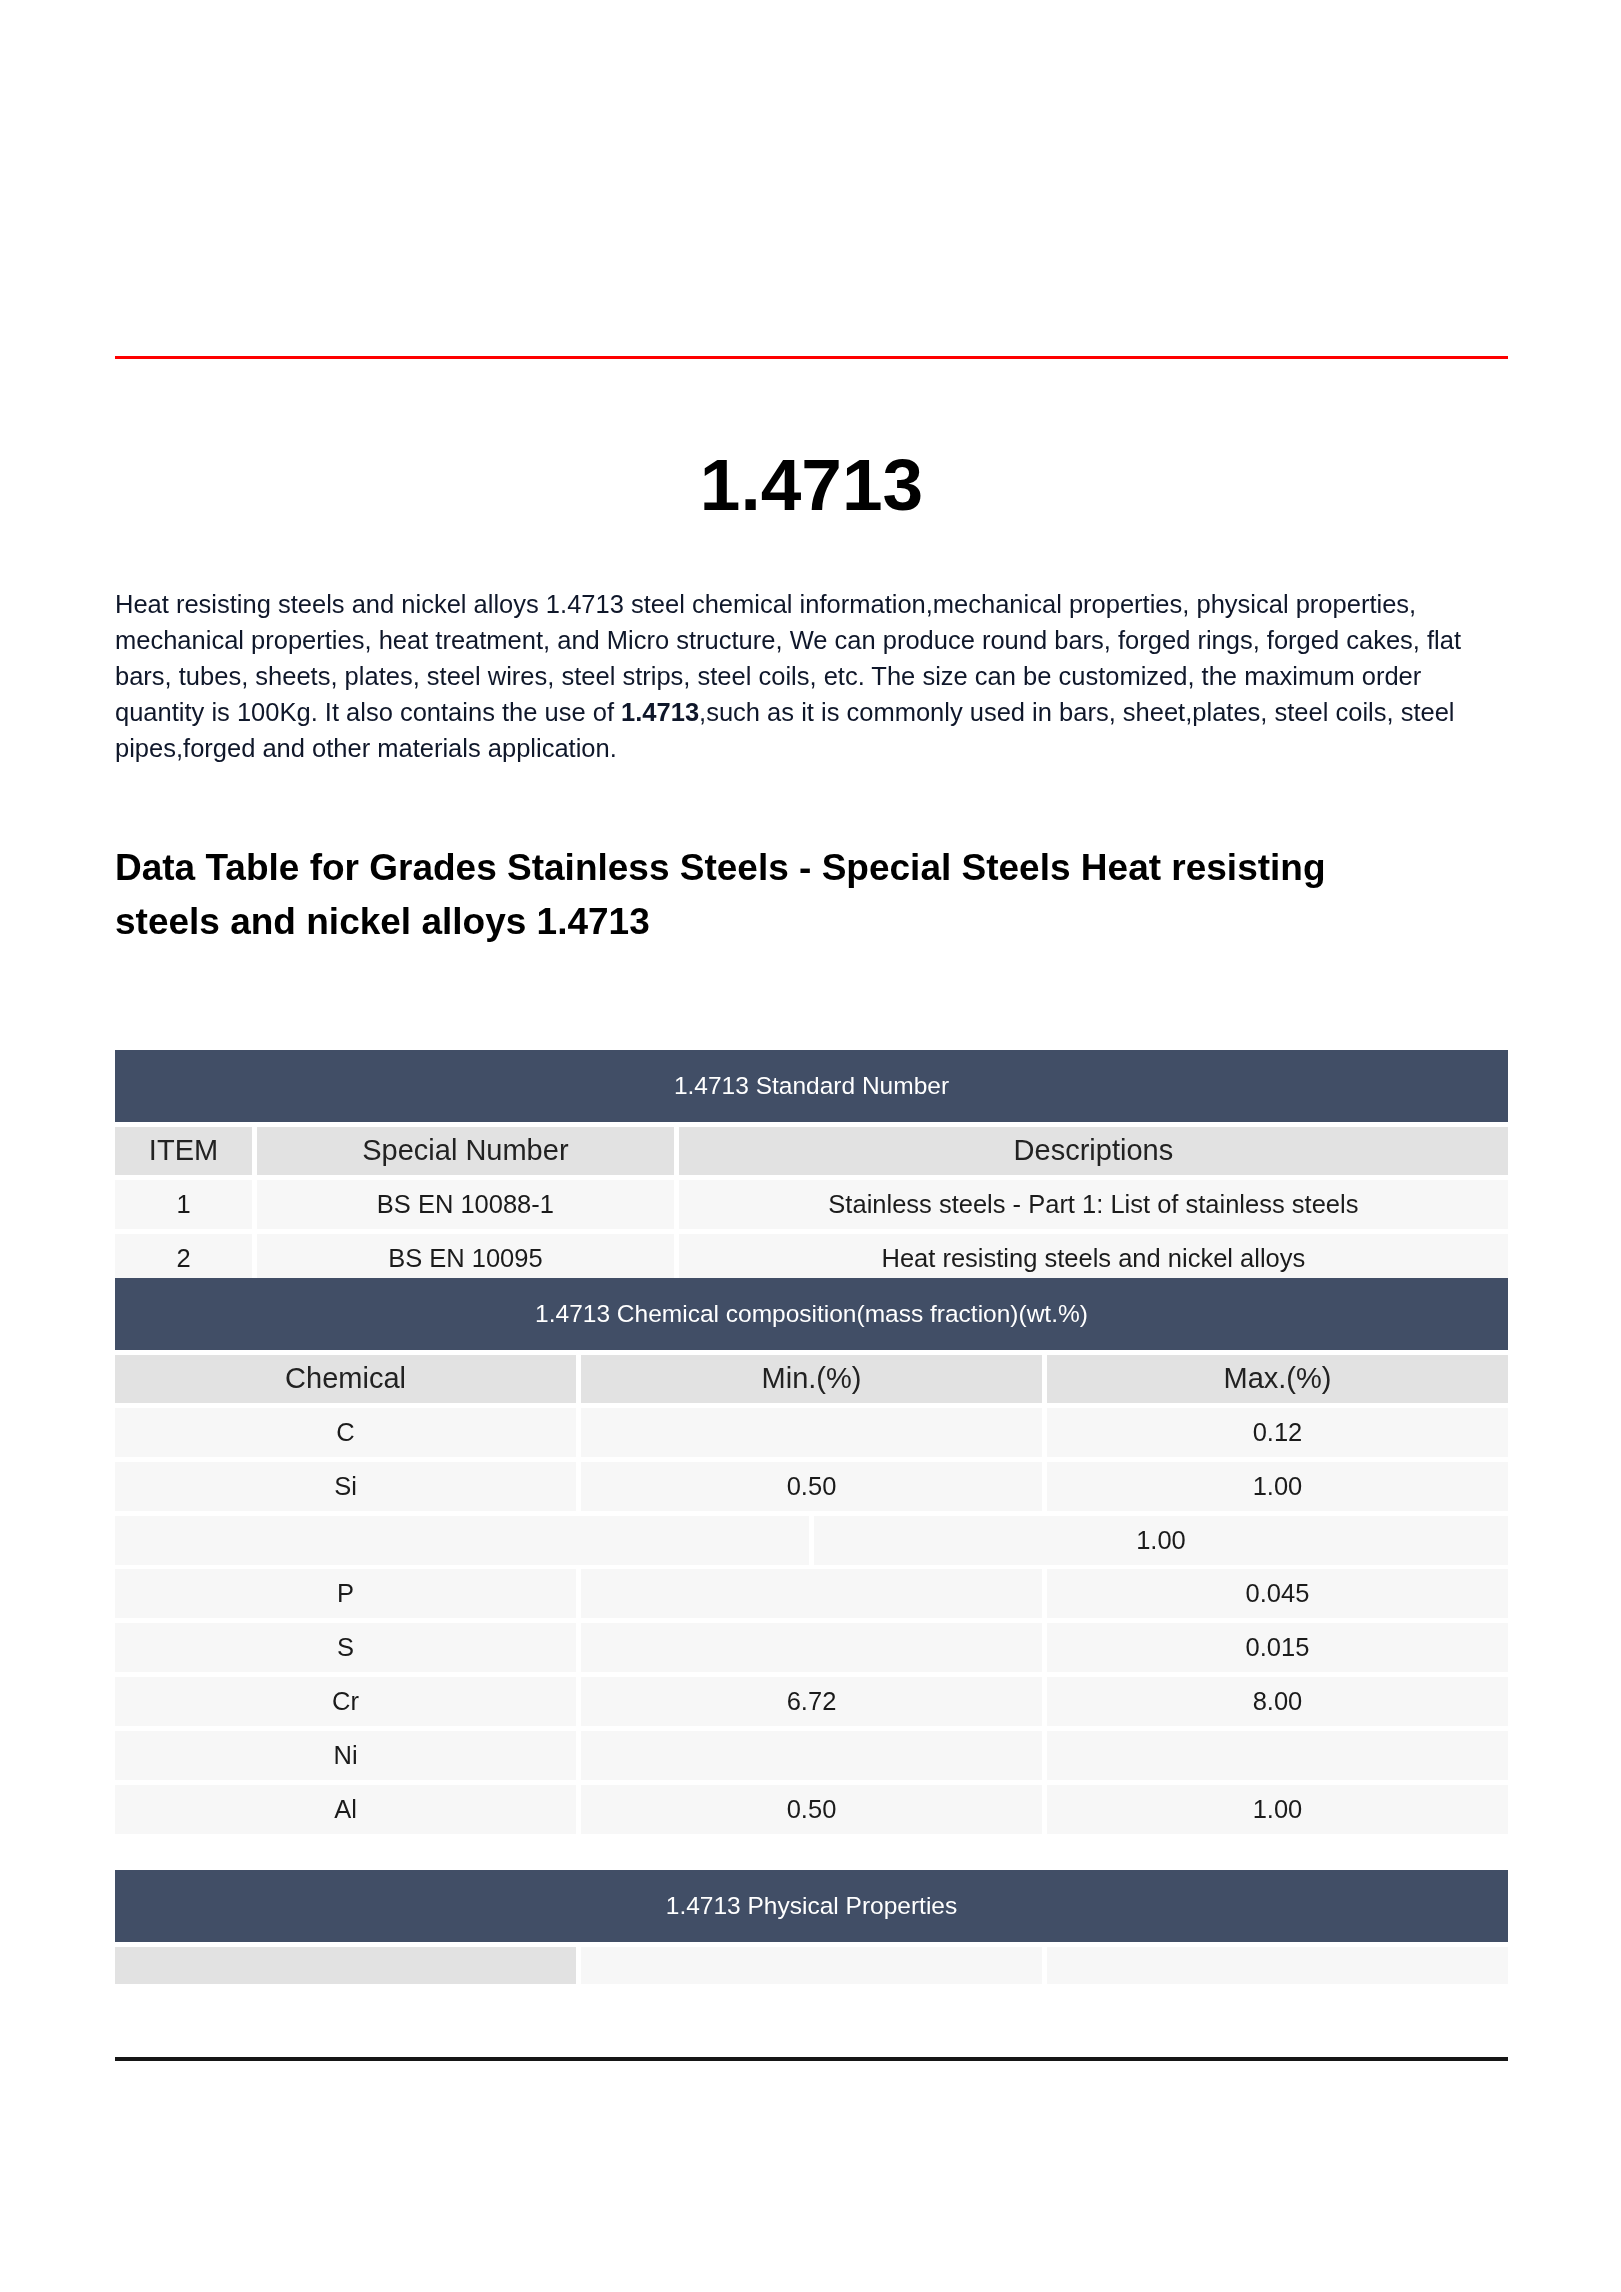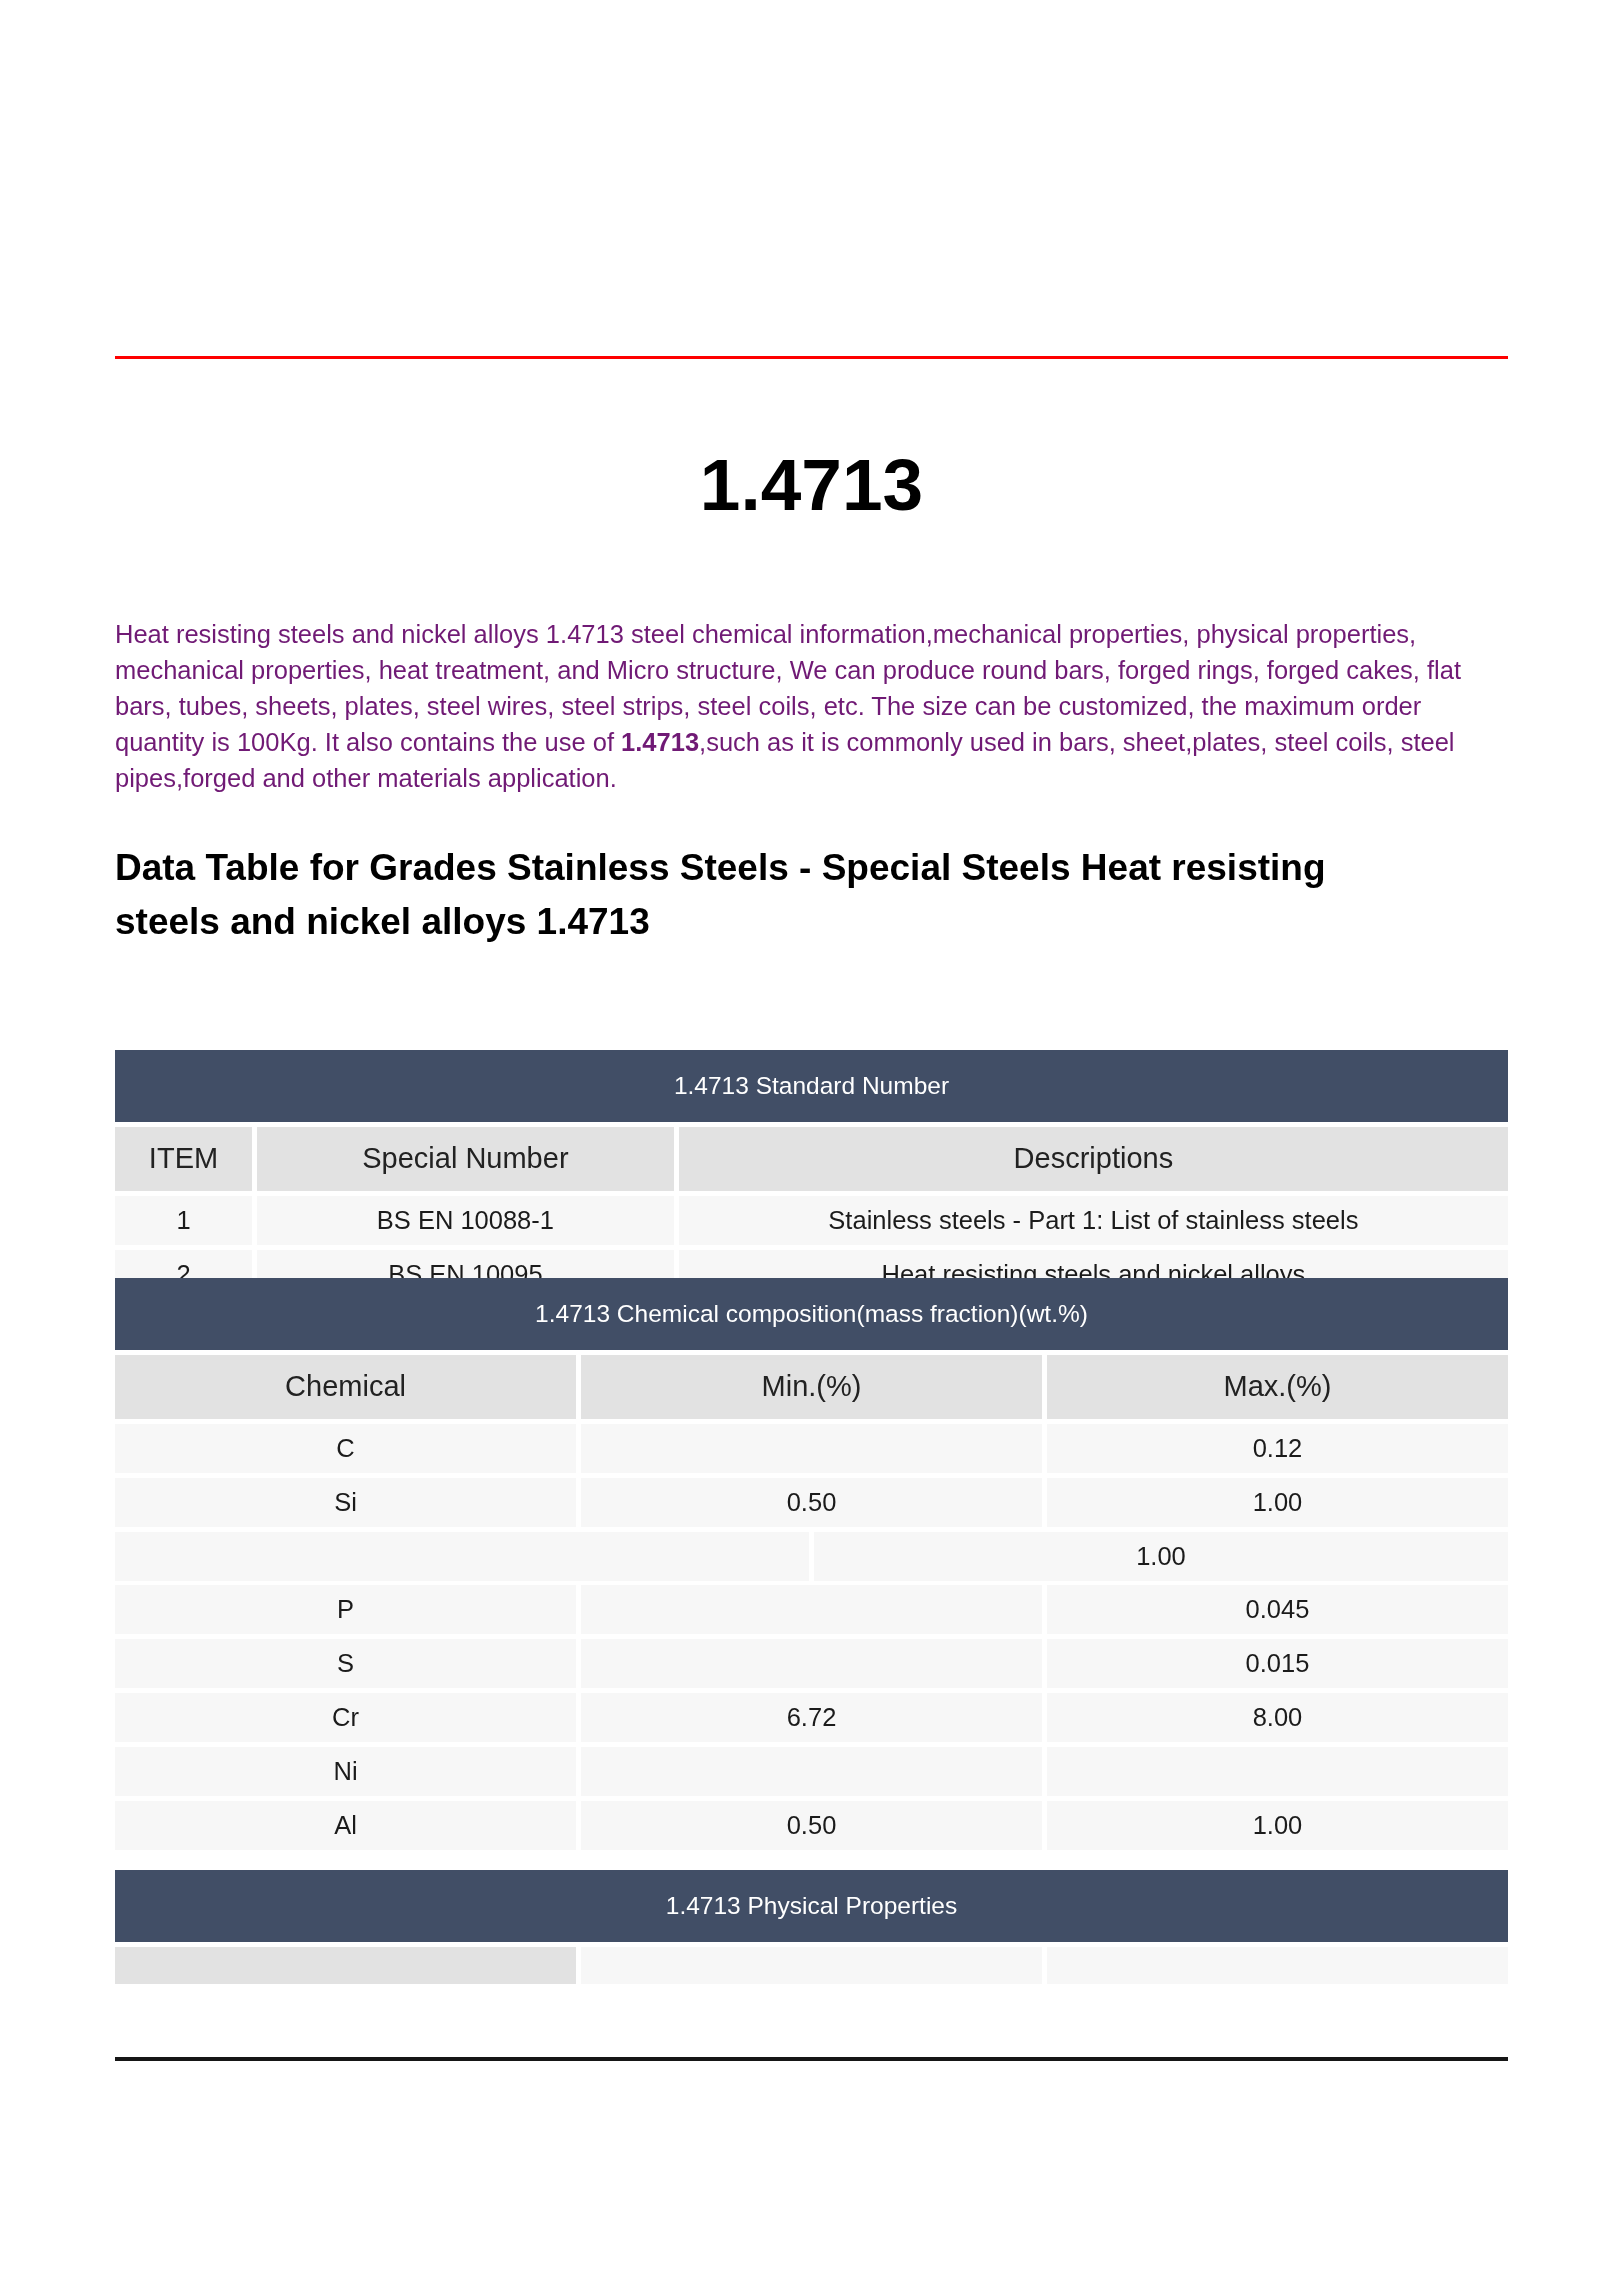--- a/index.html
+++ b/index.html
@@ -15,39 +15,39 @@
 
   .rule-top { top:356px; height:2.9px; background:var(--c-top-rule,#fe0000); }
   .rule-bottom { top:2057px; height:3.9px; background:var(--c-bottom-rule,#161616); }
 
   .page-title {
     top:443px; text-align:center; font-weight:bold;
     font-size:73px; line-height:83px; color:#000;
   }
 
   .intro {
-    top:616px; font-size:25.5px; line-height:36px; color:#701a75;
+    top:586px; font-size:25.5px; line-height:36px; color:#0f172a;
     text-align:left;
   }
 
   .section-heading {
     top:841px; font-weight:bold; font-size:37px; line-height:54px; color:#000;
   }
 
   .table-block { }
   .t-title {
     height:72px; display:flex; align-items:center; justify-content:center;
     background:var(--c-header-bar,#414e66); color:#ffffff; font-size:24.5px;
   }
   .trow { display:flex; gap:4.9px; margin-top:4.9px; }
   .tcell {
     flex:1 1 0; display:flex; align-items:center; justify-content:center;
     text-align:center; color:#1b1b1b;
   }
-  .thead .tcell { background:var(--c-colhead,#e2e2e2); height:64px; font-size:29px; color:#222; }
+  .thead .tcell { background:var(--c-colhead,#e2e2e2); height:48px; font-size:29px; color:#222; }
   .tdata .tcell { background:var(--c-row,#f7f7f7); height:49px; font-size:25.5px; }
 
   
   [data-table="0"] .c0 { flex:0 0 137px; }
   [data-table="0"] .c1 { flex:0 0 417px; }
 
   
   .physical .thead .tcell { height:37px; }
   .physical .thead .tcell + .tcell { background:var(--c-row,#f7f7f7); }
 </style>

